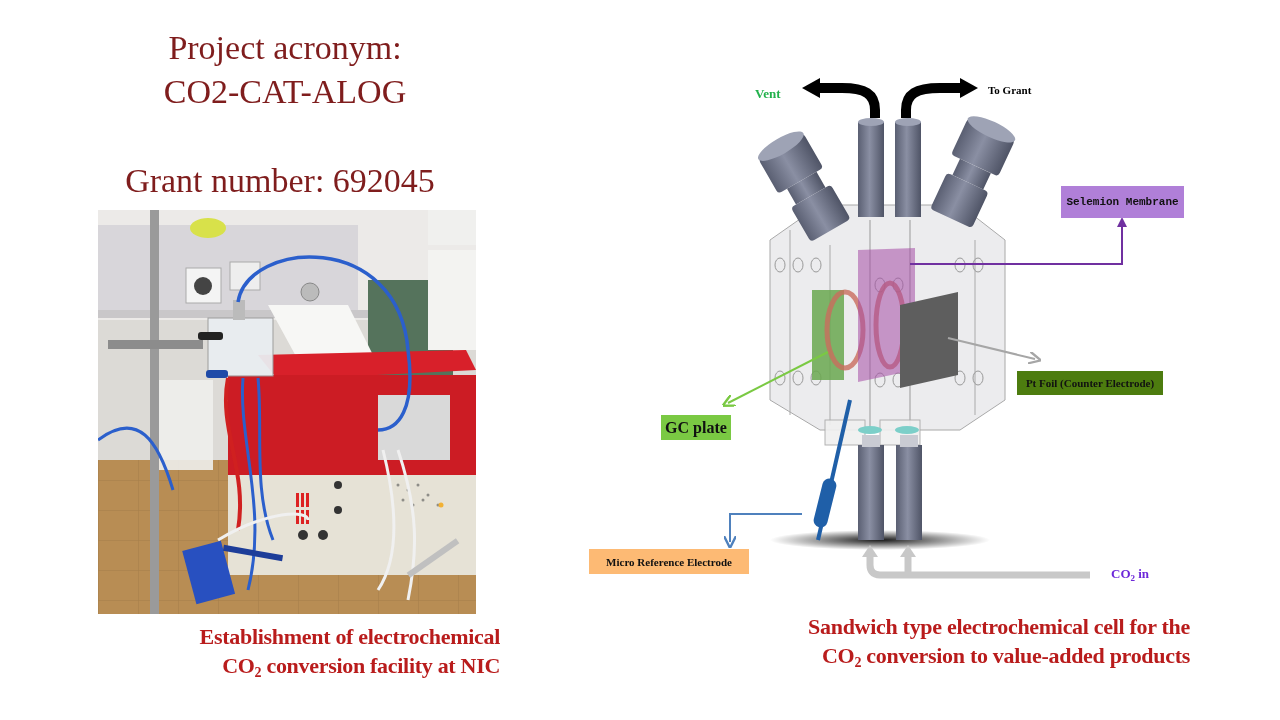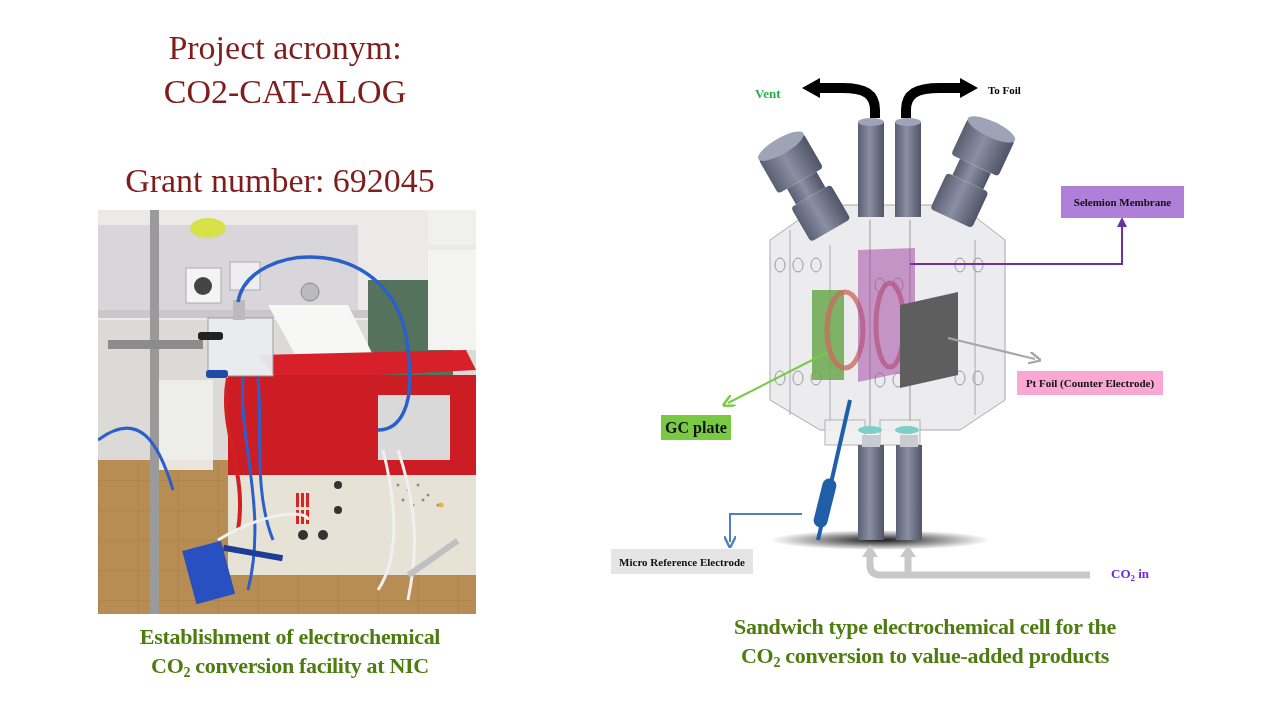--- a/index.html
+++ b/index.html
@@ -1,19 +1,19 @@
 <!DOCTYPE html>
 <html><head>
 <meta charset="utf-8">
 <style>
   html, body { margin: 0; padding: 0; }
   body { width: 1280px; height: 720px; background: #ffffff; position: relative; overflow: hidden; font-family: "Liberation Serif", serif; color: #000; }
   .abs { position: absolute; }
   .title-line { position: absolute; font-family: "Liberation Serif", serif; font-size: 34px; line-height: 40px; text-align: center; color: #7f1d1d; white-space: nowrap; }
-  .caption { position: absolute; font-family: "Liberation Serif", serif; font-weight: bold; font-size: 22px; line-height: 29px; text-align: center; color: #4d7c0f; white-space: nowrap; letter-spacing: -0.3px; }
+  .caption { position: absolute; font-family: "Liberation Serif", serif; font-weight: bold; font-size: 22px; line-height: 29px; text-align: right; color: #b91c1c; white-space: nowrap; letter-spacing: -0.3px; }
   .caption sub { font-size: 14px; vertical-align: -4px; line-height: 0; }
   .photo { position: absolute; left: 98px; top: 210px; width: 378px; height: 404px; overflow: hidden; background: #e8e6e2; }
   .label-box { position: absolute; font-family: "Liberation Serif", serif; font-weight: bold; font-size: 11px; color: #111; display: flex; align-items: center; justify-content: center; white-space: nowrap; }
   .plain-label { position: absolute; font-family: "Liberation Serif", serif; font-weight: bold; white-space: nowrap; }
   .plain-label sub { font-size: 9px; vertical-align: -3px; line-height: 0; }
   svg { display: block; }
 </style>
 </head>
 <body>
 
@@ -230,25 +230,25 @@
 
   <g>
     <path d="M510 505 H300 C292 505, 290 500, 290 495 V485" stroke="#c8c8c8" stroke-width="7" fill="none"></path>
     <line x1="328" y1="505" x2="328" y2="485" stroke="#c8c8c8" stroke-width="7"></line>
     <polygon points="282,487 290,475 298,487" fill="#c8c8c8"></polygon>
     <polygon points="320,487 328,475 336,487" fill="#c8c8c8"></polygon>
   </g>
 </svg>
 
 <div class="plain-label" style="left:755px; top:86px; font-size:13px; color:#22b14c;">Vent</div>
-<div class="plain-label" style="left:988px; top:84px; font-size:11px; color:#000;">To Foil</div>
-
-<div class="label-box" style="left:1061px; top:186px; width:123px; height:32px; background:#b07fd8;">Selemion Membrane</div>
-<div class="label-box" style="left:1017px; top:371px; width:146px; height:24px; background:#f9a8d4;">Pt Foil (Counter Electrode)</div>
+<div class="plain-label" style="left:988px; top:84px; font-size:11px; color:#000;">To Grant</div>
+
+<div class="label-box" style="left:1061px; top:186px; width:123px; height:32px; background:#b07fd8;font-family:Liberation Mono, monospace;">Selemion Membrane</div>
+<div class="label-box" style="left:1017px; top:371px; width:146px; height:24px; background:#4d7c0f;">Pt Foil (Counter Electrode)</div>
 <div class="label-box" style="left:661px; top:415px; width:70px; height:25px; background:#7ac943; font-size:16px;">GC plate</div>
-<div class="label-box" style="left:589px; top:549px; width:142px; height:25px; background:#e5e5e5;margin-left:22px;">Micro Reference Electrode</div>
+<div class="label-box" style="left:589px; top:549px; width:160px; height:25px; background:#fdba74;">Micro Reference Electrode</div>
 
 <div class="plain-label" style="left:1111px; top:566px; font-size:13px; color:#6d28d9;"><span>CO</span><sub>2</sub><span> in</span></div>
 
 <div class="caption" style="left:660px; top:612px; width:530px;">
   <div>Sandwich type electrochemical cell for the</div>
   <div><span>CO</span><sub>2</sub><span> conversion to value-added products</span></div>
 </div>
 
 </body></html>

